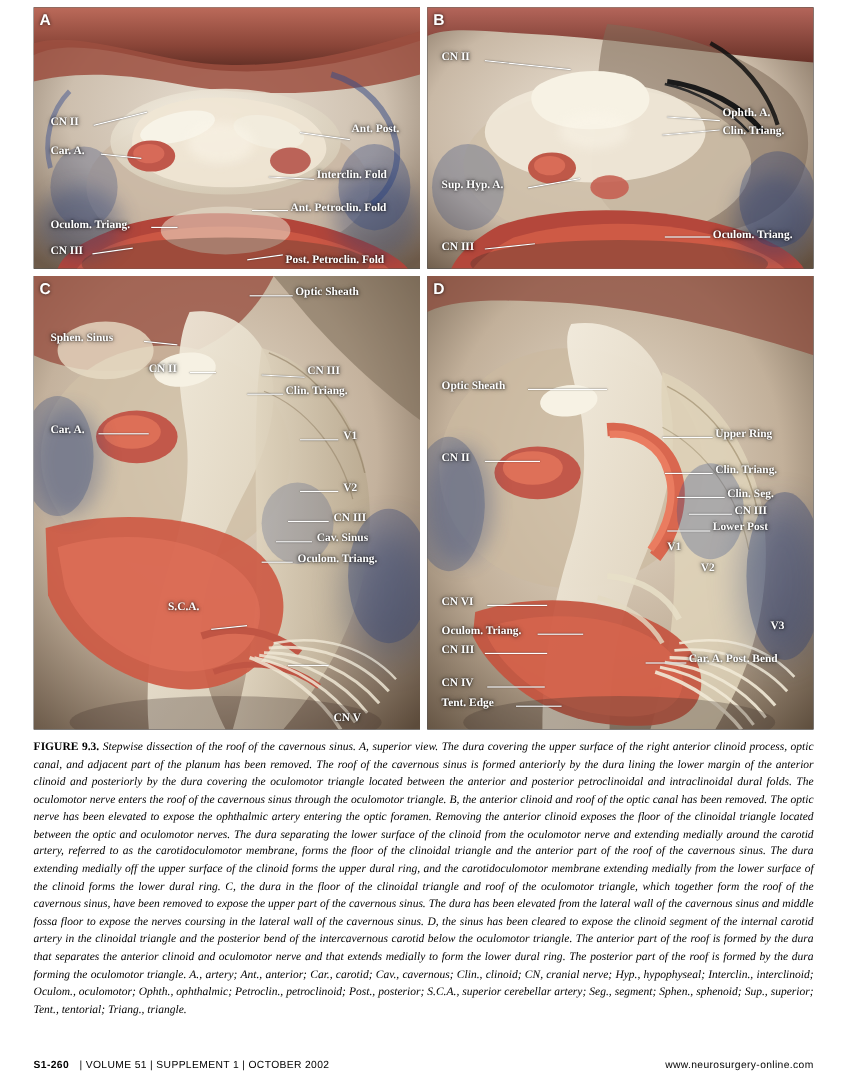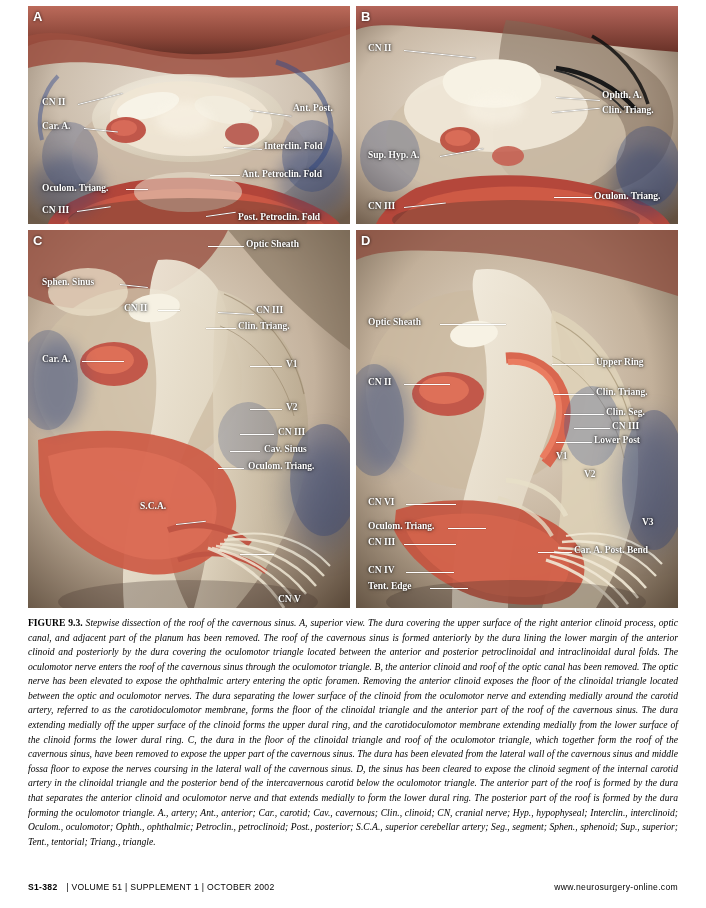--- a/index.html
+++ b/index.html
@@ -441,18 +441,18 @@
     </div>
   </div>
 
   <div class="caption">
     <span class="fignum">FIGURE 9.3.</span>
     <span>Stepwise dissection of the roof of the cavernous sinus. A, superior view. The dura covering the upper surface of the right anterior clinoid process, optic canal, and adjacent part of the planum has been removed. The roof of the cavernous sinus is formed anteriorly by the dura lining the lower margin of the anterior clinoid and posteriorly by the dura covering the oculomotor triangle located between the anterior and posterior petroclinoidal and intraclinoidal dural folds. The oculomotor nerve enters the roof of the cavernous sinus through the oculomotor triangle. B, the anterior clinoid and roof of the optic canal has been removed. The optic nerve has been elevated to expose the ophthalmic artery entering the optic foramen. Removing the anterior clinoid exposes the floor of the clinoidal triangle located between the optic and oculomotor nerves. The dura separating the lower surface of the clinoid from the oculomotor nerve and extending medially around the carotid artery, referred to as the carotidoculomotor membrane, forms the floor of the clinoidal triangle and the anterior part of the roof of the cavernous sinus. The dura extending medially off the upper surface of the clinoid forms the upper dural ring, and the carotidoculomotor membrane extending medially from the lower surface of the clinoid forms the lower dural ring. C, the dura in the floor of the clinoidal triangle and roof of the oculomotor triangle, which together form the roof of the cavernous sinus, have been removed to expose the upper part of the cavernous sinus. The dura has been elevated from the lateral wall of the cavernous sinus and middle fossa floor to expose the nerves coursing in the lateral wall of the cavernous sinus. D, the sinus has been cleared to expose the clinoid segment of the internal carotid artery in the clinoidal triangle and the posterior bend of the intercavernous carotid below the oculomotor triangle. The anterior part of the roof is formed by the dura that separates the anterior clinoid and oculomotor nerve and that extends medially to form the lower dural ring. The posterior part of the roof is formed by the dura forming the oculomotor triangle. A., artery; Ant., anterior; Car., carotid; Cav., cavernous; Clin., clinoid; CN, cranial nerve; Hyp., hypophyseal; Interclin., interclinoid; Oculom., oculomotor; Ophth., ophthalmic; Petroclin., petroclinoid; Post., posterior; S.C.A., superior cerebellar artery; Seg., segment; Sphen., sphenoid; Sup., superior; Tent., tentorial; Triang., triangle.</span>
   </div>
 
   <div class="footer">
     <div class="left">
-      <b style="margin-right: 6px;">S1-382</b>
+      <b style="margin-right: 6px;">S1-260</b>
       <span style="margin-left: 0px;">| VOLUME 51 | SUPPLEMENT 1 | OCTOBER 2002</span>
     </div>
     <div class="right">www.neurosurgery-online.com</div>
   </div>
 </div>
 
 </body></html>

